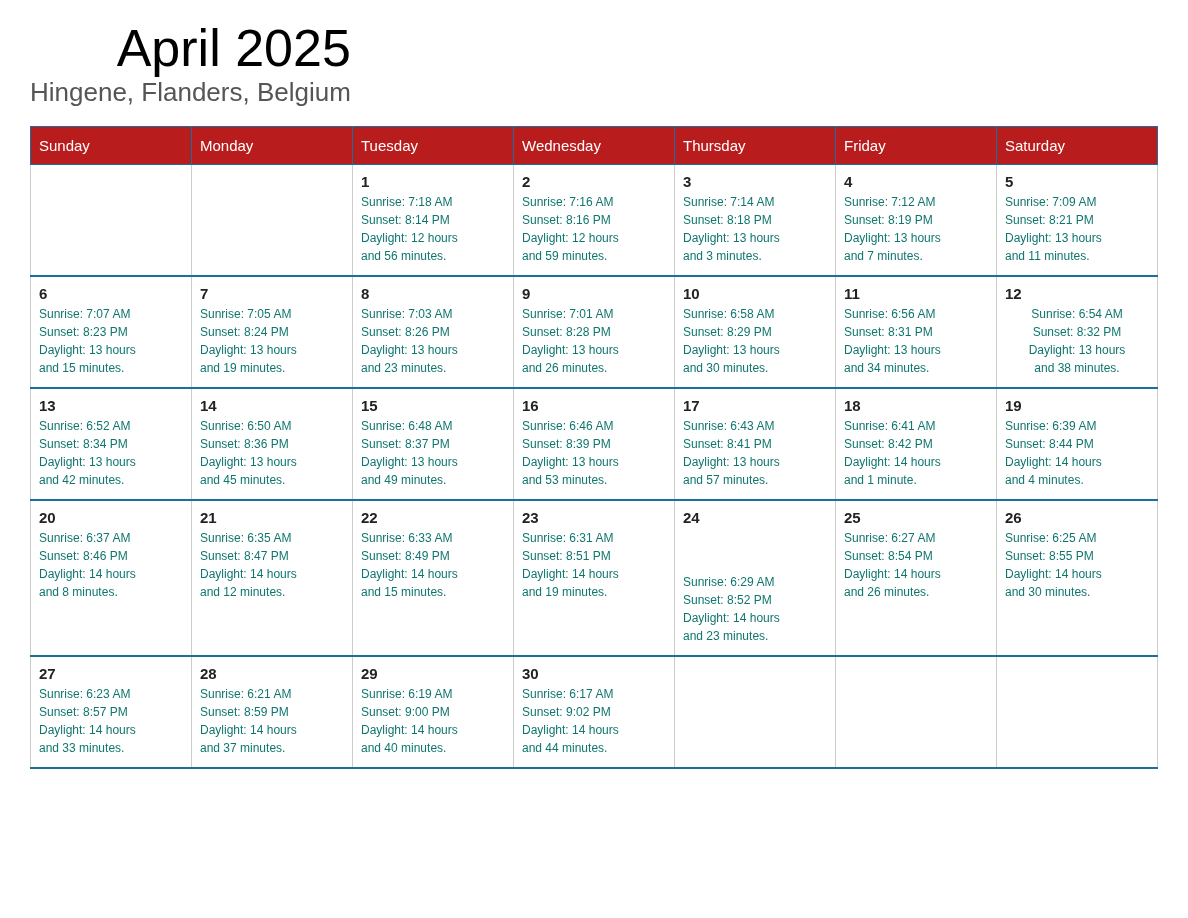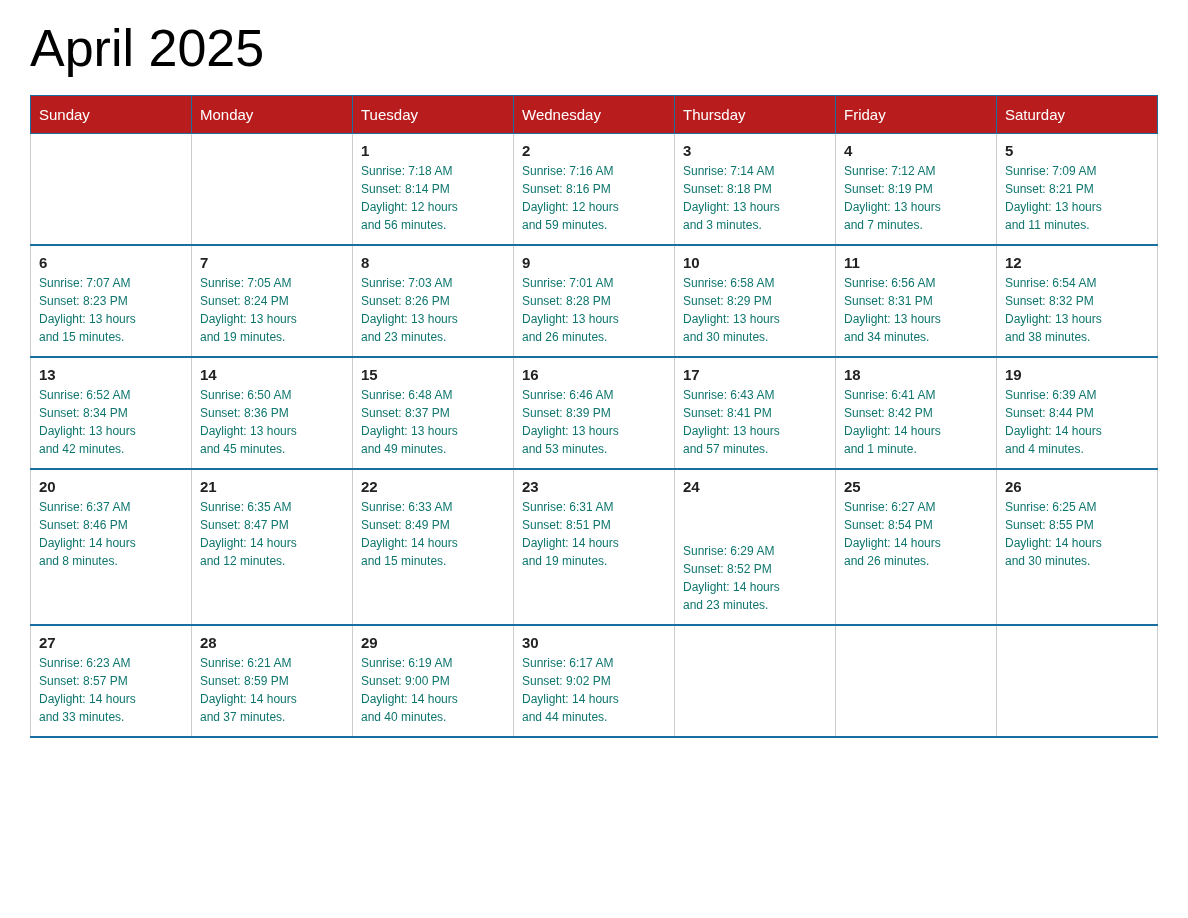--- a/index.html
+++ b/index.html
@@ -98,20 +98,21 @@
     .empty-cell {
       background: #fff;
     }
   </style>
 </head>
 <body>
 
 <div class="header">
   <div class="title-block">
     <h1>April 2025</h1>
+    <h2>Hingene, Flanders, Belgium</h2>
   </div>
 </div>
 
 <table>
   <thead>
     <tr>
     <th>Sunday</th>
         <th>Monday</th>
         <th>Tuesday</th>
         <th>Wednesday</th>
@@ -198,21 +199,21 @@
         </td>
         <td>
           <span class="day-number">11</span>
           <div class="day-info" style="white-space: pre-line;">Sunrise: 6:56 AM
 Sunset: 8:31 PM
 Daylight: 13 hours
 and 34 minutes.</div>
         </td>
         <td>
           <span class="day-number">12</span>
-          <div class="day-info" style="white-space: pre-line;">Sunrise: 6:54 AM
+          <div class="day-info" style="white-space: pre-line; text-align: center;">Sunrise: 6:54 AM
 Sunset: 8:32 PM
 Daylight: 13 hours
 and 38 minutes.</div>
         </td>
       </tr>
       <tr>
         <td>
           <span class="day-number">13</span>
           <div class="day-info" style="white-space: pre-line;">Sunrise: 6:52 AM
 Sunset: 8:34 PM

